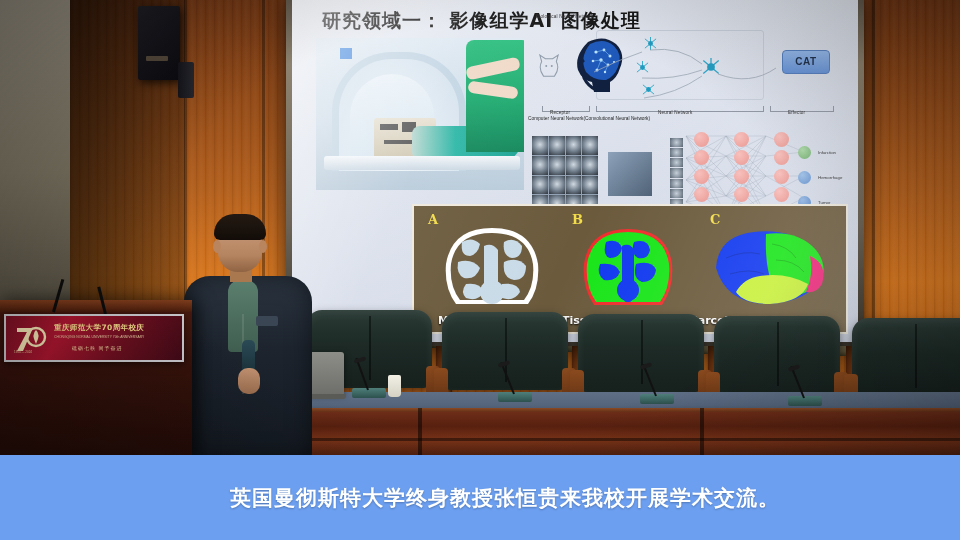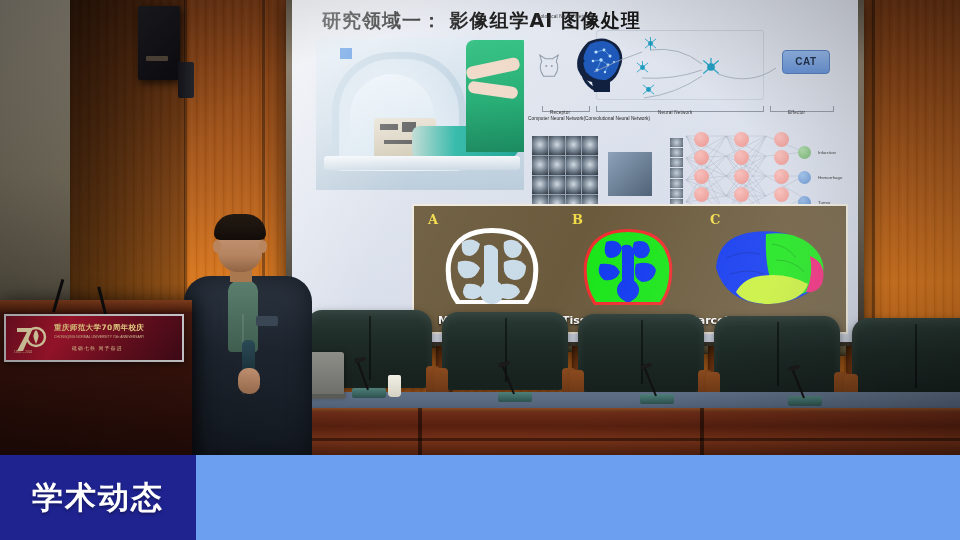--- a/index.html
+++ b/index.html
@@ -585,18 +585,18 @@
     <div class="pb-title">重庆师范大学70周年校庆</div>
     <div class="pb-sub">CHONGQING NORMAL UNIVERSITY 70th ANNIVERSARY</div>
     <div class="pb-sub2">砥砺七秩 同予奋进</div>
     <div class="pb-years">1954 — 2024</div>
   </div>
 
   <div class="vignette"></div>
 
   <div class="banner-topline"></div>
   <div class="banner">
-    <div class="banner-tag">
-      <span>学术动态</span>
+    <div class="banner-text">
+      <span>英国曼彻斯特大学终身教授张恒贵来我校开展学术交流。</span>
     </div>
   </div>
 
 </div>
 
 </body></html>

